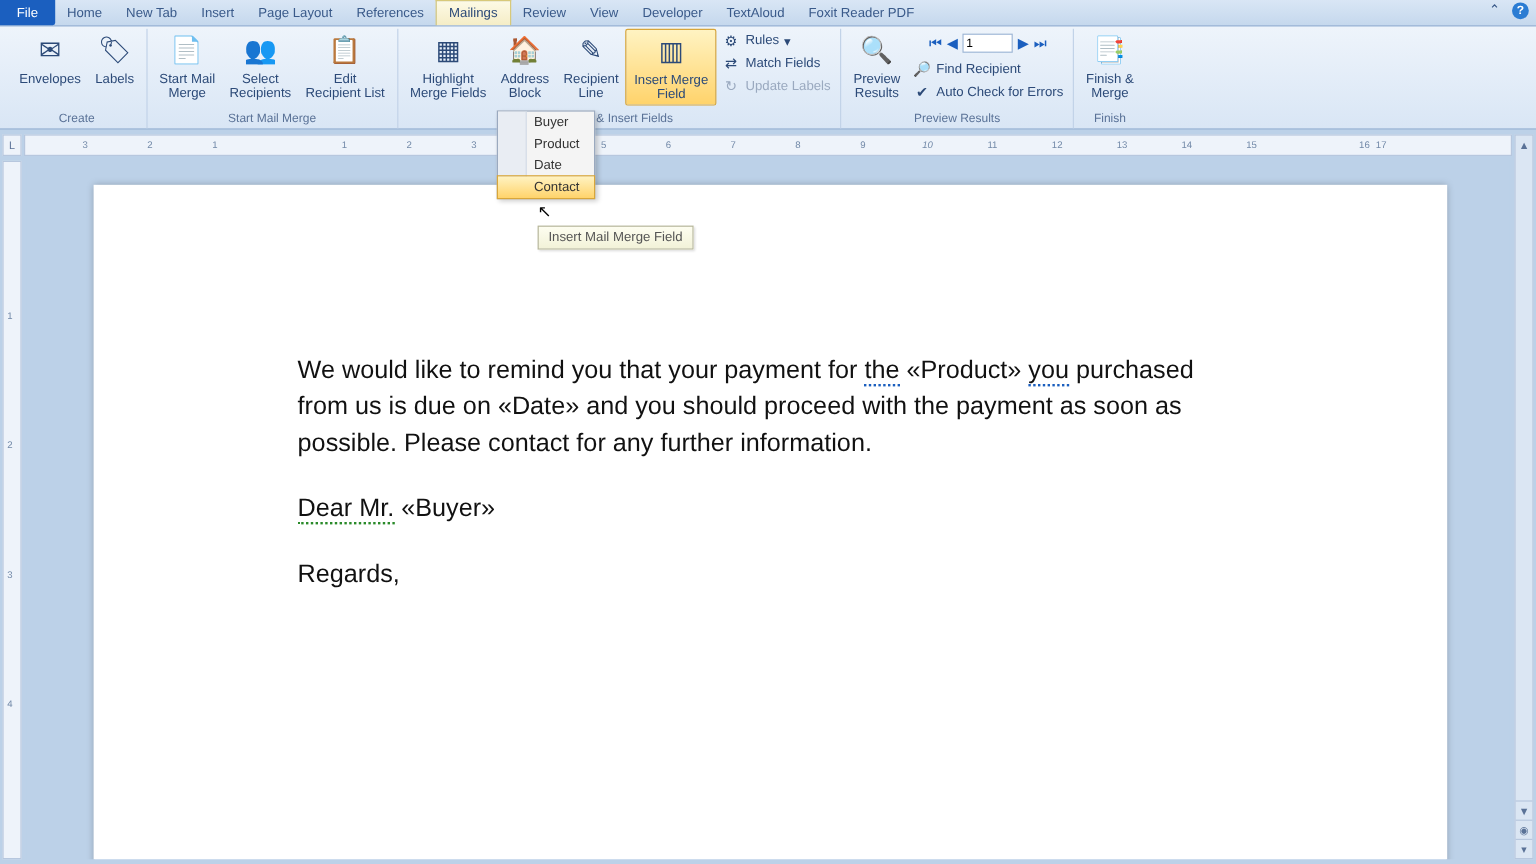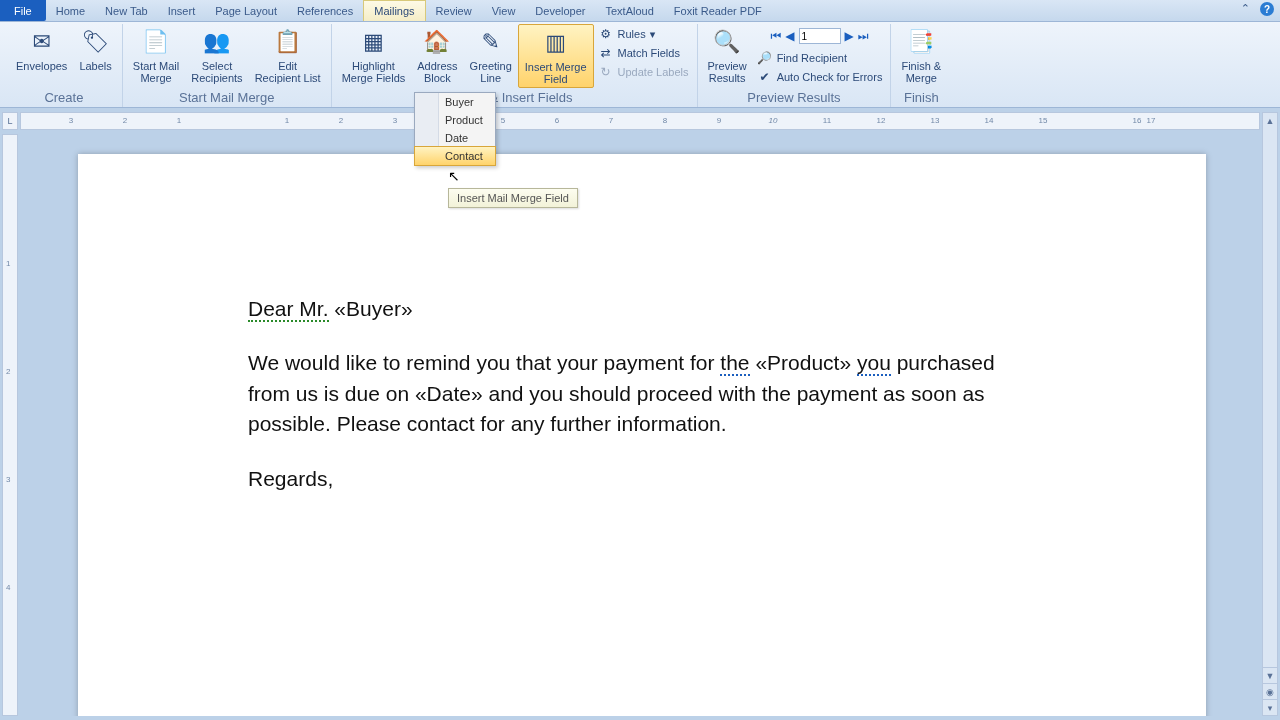--- a/index.html
+++ b/index.html
@@ -10,21 +10,21 @@
   .file-tab { background: #1b5fbf; color: #fff; padding: 0 14px; display: flex; align-items: center; font-size: 11px; border-bottom-right-radius: 2px; }
   .tab { padding: 0 10px; display: flex; align-items: center; color: #3a5a8a; cursor: default; }
   .tab.active { background: linear-gradient(#fdfae6,#f5edc6); border: 1px solid #d8c97a; border-bottom: none; font-weight: normal; color: #2c4a78; }
   .titlebar-icons { position: absolute; right: 6px; top: 2px; display: flex; gap: 10px; font-size: 11px; color: #3a5a8a; }
   .help-icon { width: 14px; height: 14px; border-radius: 50%; background: #2b7cd3; color: #fff; display: inline-flex; align-items: center; justify-content: center; font-size: 10px; font-weight: bold; }
 
   
   .ribbon { height: 86px; background: linear-gradient(#eef4fb,#d9e6f5); border-bottom: 1px solid #9db6d6; display: flex; padding: 2px 6px 0 6px; }
   .group { display: flex; flex-direction: column; align-items: center; border-right: 1px solid #c2d3e8; padding: 0 4px; }
   .group-body { display: flex; align-items: flex-start; flex: 1; }
-  .group-label { font-size: 13px; color: #5a7297; padding-bottom: 2px; }
+  .group-label { font-size: 10px; color: #5a7297; padding-bottom: 2px; }
   .rbtn { display: flex; flex-direction: column; align-items: center; padding: 2px 6px; text-align: center; line-height: 1.1; color: #2c4a78; cursor: default; }
   .rbtn .ic { width: 32px; height: 32px; margin-bottom: 2px; display: flex; align-items: center; justify-content: center; font-size: 22px; }
   .rbtn.highlight { background: linear-gradient(#fff3c2,#ffd36b); border: 1px solid #d8a63a; border-radius: 2px; }
   .small-list { display: flex; flex-direction: column; justify-content: center; padding: 2px 4px; gap: 3px; }
   .small-item { display: flex; align-items: center; gap: 4px; color: #2c4a78; }
   .small-item.disabled { color: #9aa9bf; }
   .small-ic { width: 16px; height: 16px; display: inline-flex; align-items: center; justify-content: center; font-size: 12px; }
   .nav-box { display: flex; flex-direction: column; align-items: center; }
   .nav-row { display: flex; align-items: center; gap: 4px; padding-top: 4px; }
   .nav-btn { color: #1b5fbf; font-size: 12px; cursor: default; }
@@ -130,21 +130,21 @@
         <span style="white-space:pre-line">Highlight
 Merge Fields</span>
       </div>
       <div class="rbtn">
         <span class="ic">🏠</span>
         <span style="white-space:pre-line">Address
 Block</span>
       </div>
       <div class="rbtn">
         <span class="ic">✎</span>
-        <span style="white-space:pre-line">Greeting
+        <span style="white-space:pre-line">Recipient
 Line</span>
       </div>
       <div class="rbtn highlight">
         <span class="ic">▥</span>
         <span style="white-space:pre-line">Insert Merge
 Field</span>
       </div>
       <div class="small-list">
         <div class="small-item">
           <span class="small-ic">⚙</span>
@@ -252,25 +252,25 @@
     <span class="vtick" style="top: 290px;"></span>
     <span class="vtick" style="top: 344px;">3</span>
     <span class="vtick" style="top: 398px;"></span>
     <span class="vtick" style="top: 452px;">4</span>
   </div>
 
 <div class="doc-area">
   <div class="page">
     <div class="doc-text">
       <p>
+        <span>We would like to remind you that your payment for </span><span class="squiggle-b">the</span><span> «Product» </span><span class="squiggle-b">you</span><span> purchased from us is due on «Date» and you should proceed with the payment as soon as possible. Please contact   for any further information.</span>
+      </p>
+      <p>
         <span class="squiggle-g">Dear Mr.</span>
         <span>«Buyer»</span>
-      </p>
-      <p>
-        <span>We would like to remind you that your payment for </span><span class="squiggle-b">the</span><span> «Product» </span><span class="squiggle-b">you</span><span> purchased from us is due on «Date» and you should proceed with the payment as soon as possible. Please contact   for any further information.</span>
       </p>
       <p>Regards,</p>
     </div>
   </div>
 </div>
 
 <div class="vscroll">
   <div class="up">▲</div>
   <div class="track"></div>
   <div class="bot-btns">

